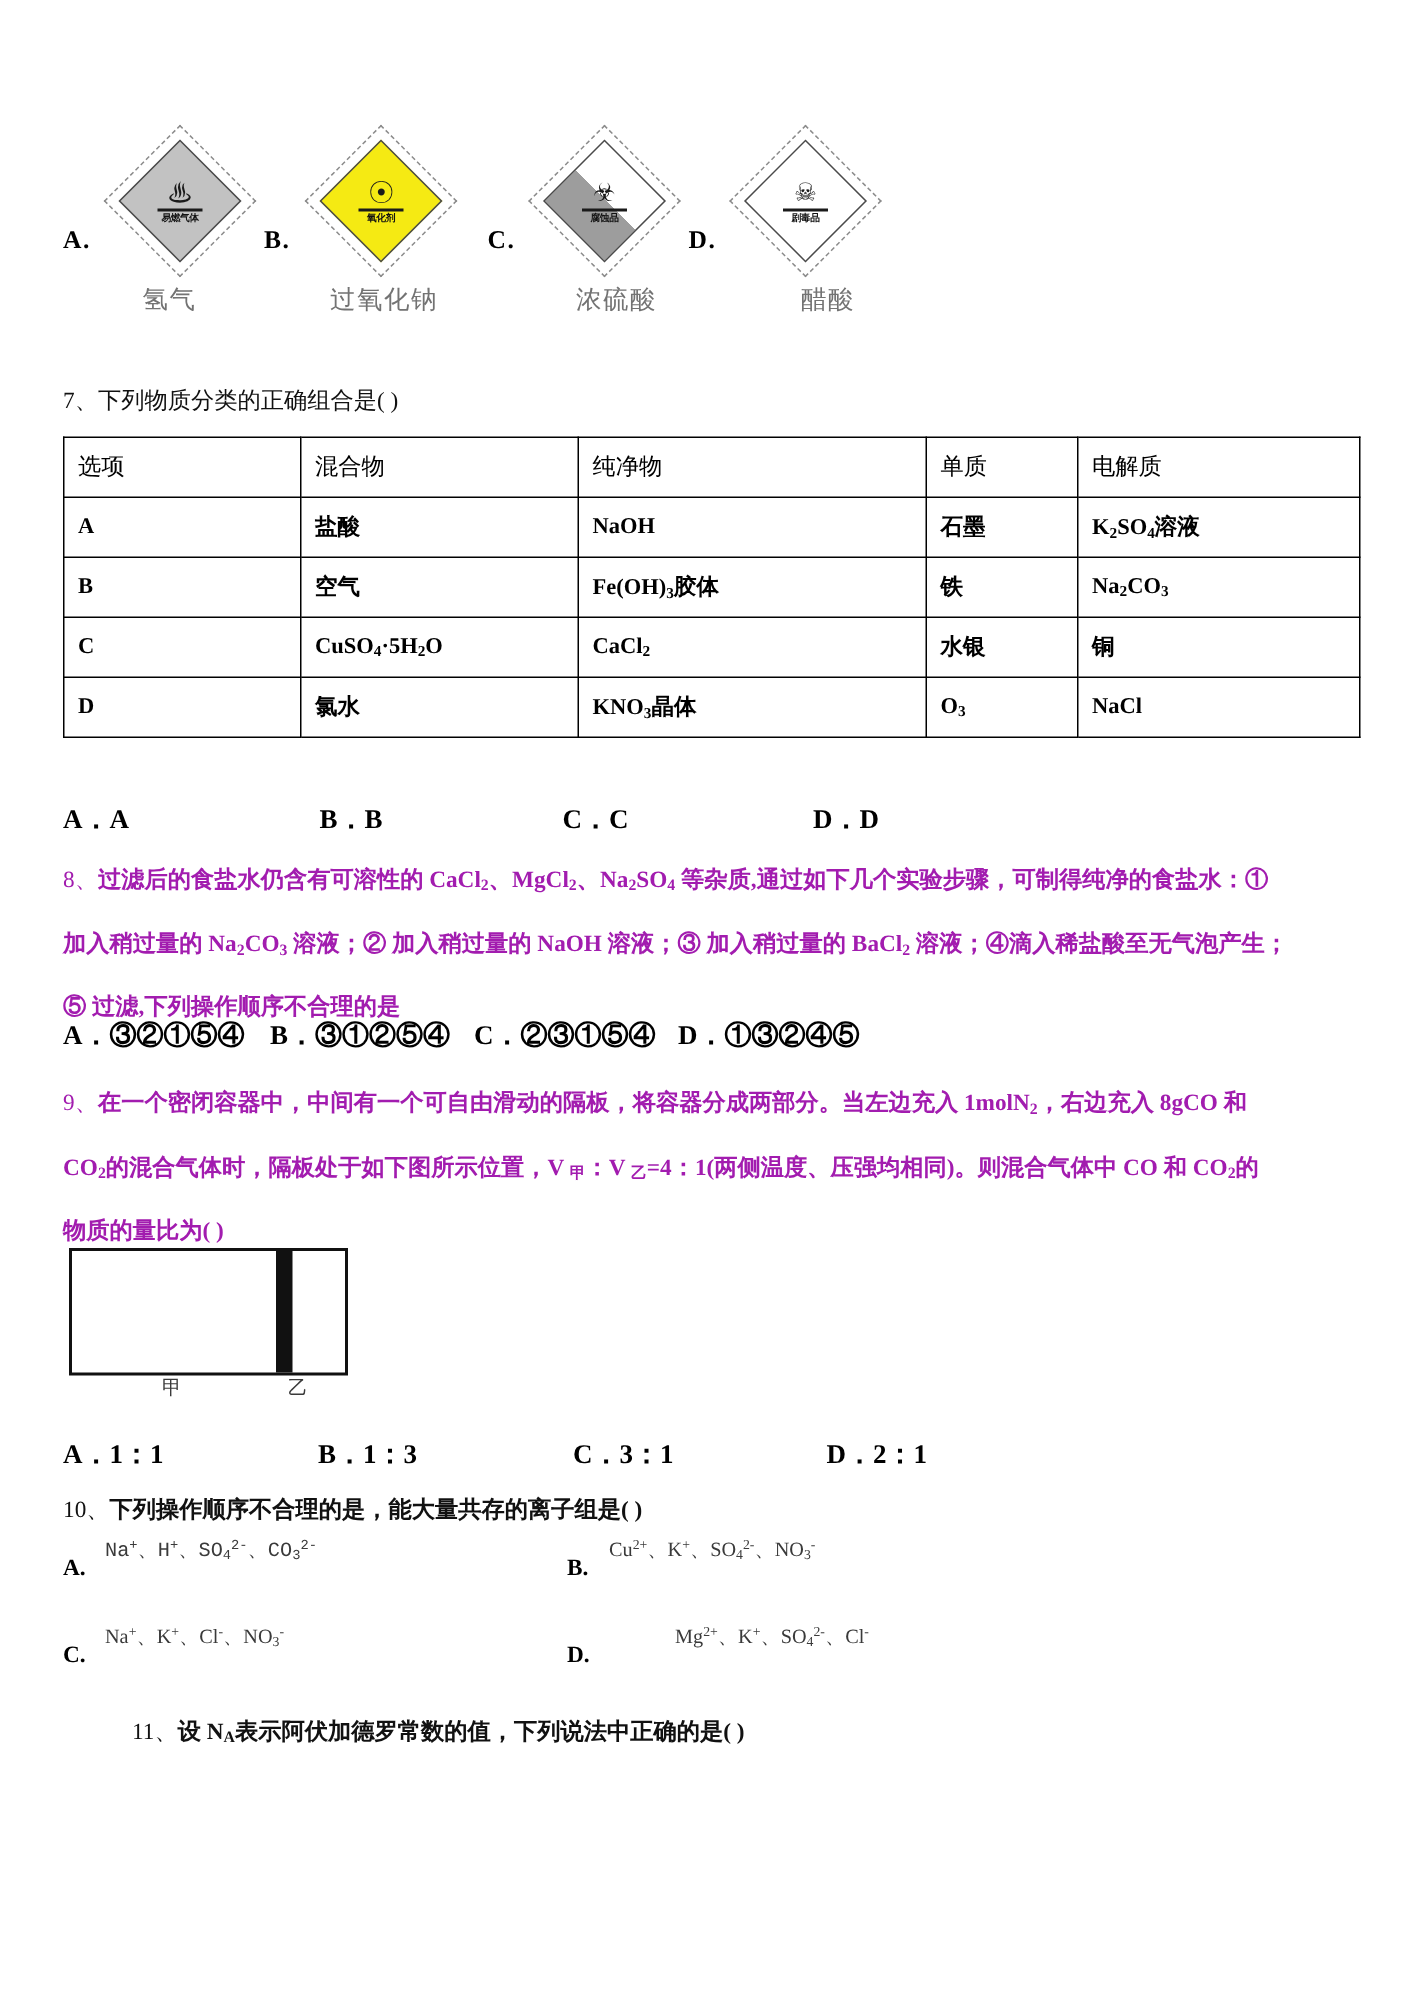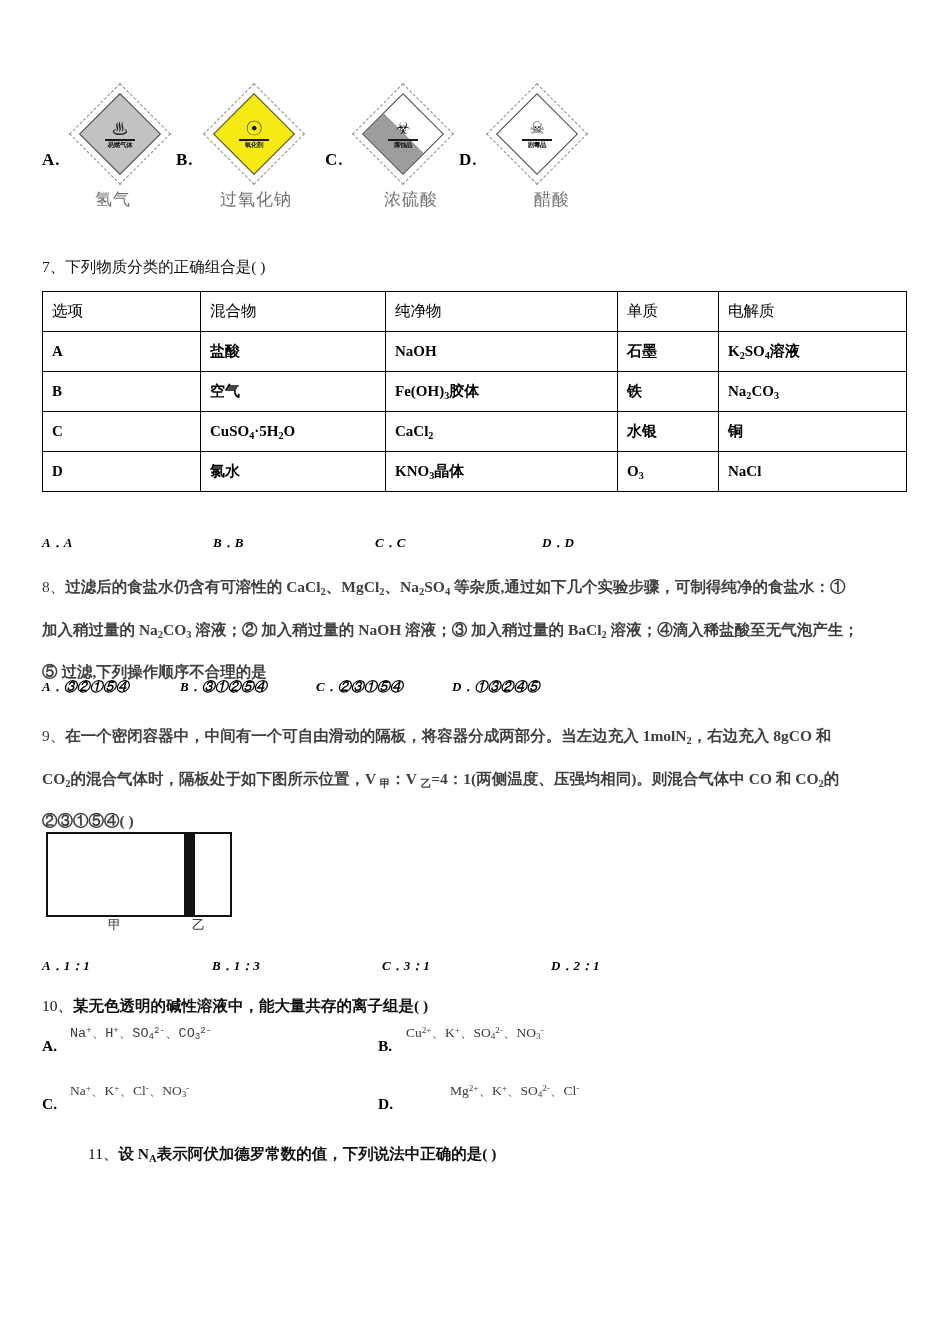--- a/index.html
+++ b/index.html
@@ -139,21 +139,21 @@
     font-family: "Liberation Serif", "DejaVu Serif", serif;
     font-size: 15.5px;
     color: #111;
     white-space: nowrap;
   }
   .qbody {
     position: absolute;
     font-family: "Liberation Serif", "DejaVu Serif", serif;
     font-size: 15.5px;
     font-weight: bold;
-    color: #404040;
+    color: #a21caf;
     line-height: 38px;
   }
   .num-prefix { font-weight: normal; }
   sub { font-size: 0.68em; vertical-align: -0.25em; }
   sup { font-size: 0.68em; vertical-align: 0.45em; }
 
   
   .tbl {
     position: absolute;
     left: 42px;
@@ -174,24 +174,23 @@
   }
   .tbl .c0 { width: 158px; }
   .tbl .c1 { width: 185px; }
   .tbl .c2 { width: 232px; }
   .tbl .c3 { width: 101px; }
   .tbl .c4 { width: 188px; }
   .tbl tr.hdr td { font-weight: normal; font-size: 15.5px; }
   .opt-abs {
     position: absolute;
     font-family: "Liberation Serif", "DejaVu Serif", serif;
-    font-size: 13px;
+    font-size: 18px;
     font-weight: bold;
     white-space: nowrap;
-    font-style: italic;
   }
   .opt-ion {
     position: absolute;
     font-family: "Liberation Serif", "DejaVu Serif", serif;
     font-size: 13.5px;
     font-weight: normal;
     color: #3a3a3a;
     white-space: nowrap;
   }
   .opt-letter {
@@ -365,37 +364,37 @@
   <div class="opt-abs" style="left:42px; top:678px;">A．③②①⑤④</div>
   <div class="opt-abs" style="left:180px; top:678px;">B．③①②⑤④</div>
   <div class="opt-abs" style="left:316px; top:678px;">C．②③①⑤④</div>
   <div class="opt-abs" style="left:452px; top:678px;">D．①③②④⑤</div>
 
   <div class="qbody" style="left:42px; top:717px; width:880px;">
     <div>
       <span class="num-prefix">9、</span><span>在一个密闭容器中，中间有一个可自由滑动的隔板，将容器分成两部分。当左边充入 1molN<sub>2</sub>，右边充入 8gCO 和</span>
     </div>
     <div>CO<sub>2</sub>的混合气体时，隔板处于如下图所示位置，V <sub>甲</sub>：V <sub>乙</sub>=4：1(两侧温度、压强均相同)。则混合气体中 CO 和 CO<sub>2</sub>的</div>
-    <div>②③①⑤④(      )</div>
+    <div>物质的量比为(      )</div>
   </div>
 
   <div class="container-fig">
     <div class="container-box"></div>
     <div class="partition"></div>
     <div class="fig-label jia">甲</div>
     <div class="fig-label yi">乙</div>
   </div>
 
   <div class="opt-abs" style="left:42px; top:957px;">A．1：1</div>
   <div class="opt-abs" style="left:212px; top:957px;">B．1：3</div>
   <div class="opt-abs" style="left:382px; top:957px;">C．3：1</div>
   <div class="opt-abs" style="left:551px; top:957px;">D．2：1</div>
 
   <div class="qline" style="left:42px; top:996px; font-weight:bold;">
-    <span class="num-prefix">10、</span><span>某无色透明的碱性溶液中，能大量共存的离子组是(      )</span>
+    <span class="num-prefix">10、</span><span>下列操作顺序不合理的是，能大量共存的离子组是(      )</span>
   </div>
 
   <div class="opt-letter" style="left:42px; top:1037px;">A.</div>
   <div class="opt-ion" style="left:70px; top:1024px;font-family:Liberation Mono, monospace;">Na<sup>+</sup>、H<sup>+</sup>、SO<sub>4</sub><sup>2-</sup>、CO<sub>3</sub><sup>2-</sup></div>
 
   <div class="opt-letter" style="left:378px; top:1037px;">B.</div>
   <div class="opt-ion" style="left:406px; top:1024px;">Cu<sup>2+</sup>、K<sup>+</sup>、SO<sub>4</sub><sup>2-</sup>、NO<sub>3</sub><sup>-</sup></div>
 
   <div class="opt-letter" style="left:42px; top:1095px;">C.</div>
   <div class="opt-ion" style="left:70px; top:1082px;">Na<sup>+</sup>、K<sup>+</sup>、Cl<sup>-</sup>、NO<sub>3</sub><sup>-</sup></div>

